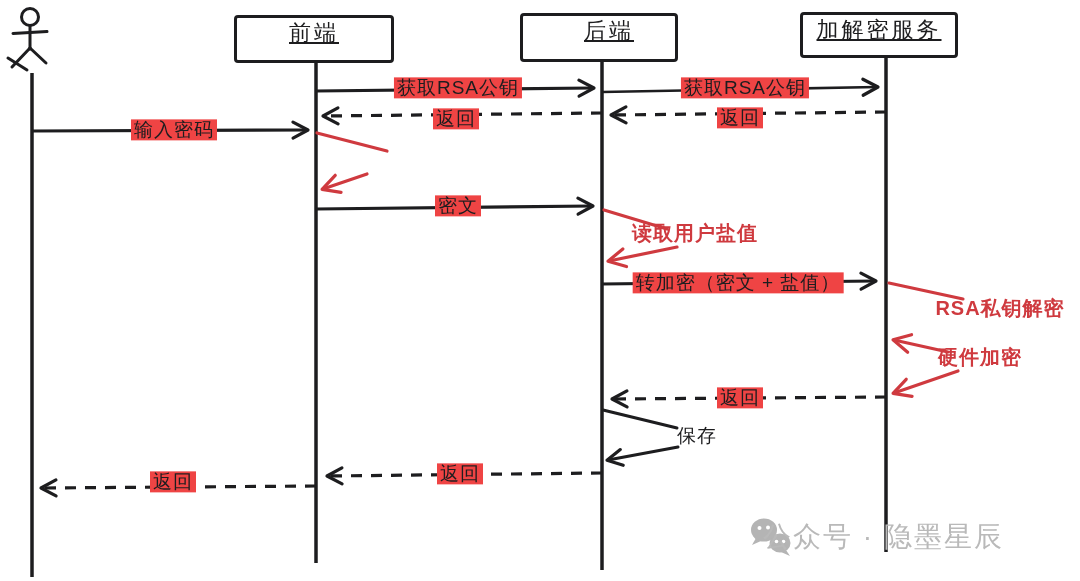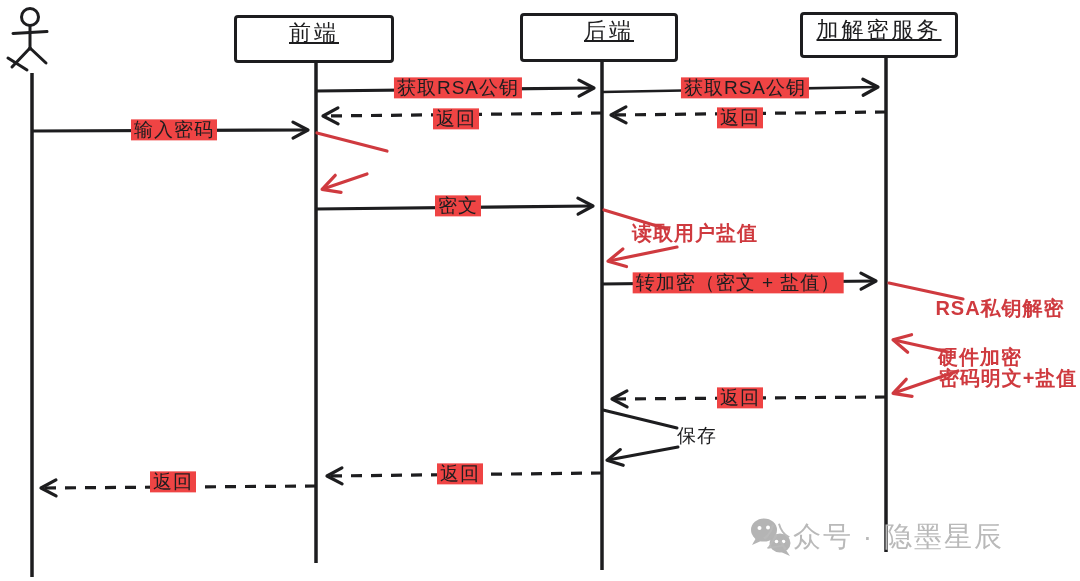--- a/index.html
+++ b/index.html
@@ -115,21 +115,20 @@
   <div class="msg-label" style="left:458px;top:206px;">密文</div>
   <div class="msg-label" style="left:738px;top:283px;">转加密（密文 + 盐值）</div>
   <div class="msg-label" style="left:740px;top:398px;">返回</div>
   <div class="msg-label no-bg" style="left:697px;top:436px;">保存</div>
   <div class="msg-label" style="left:460px;top:474px;">返回</div>
   <div class="msg-label" style="left:173px;top:482px;">返回</div>
 
   <div class="red-label" style="left:1000px;top:308px;">RSA私钥解密</div>
   <div class="red-label" style="left:695px;top:233px;">读取用户盐值</div>
   <div class="red-label" style="left:980px;top:357px;">硬件加密</div>
-  <div class="red-label" style="left:1008px;top:378px;">密码明文+盐值</div>
 
   <svg class="wechat-icon" width="48" height="48" viewBox="0 0 48 48">
     <g fill="#b4b4b4">
       <ellipse cx="17" cy="18" rx="13" ry="11.5"></ellipse>
       <path d="M9,26 L5,33 L14,29 Z"></path>
       <ellipse cx="33" cy="31" rx="10.5" ry="9.5"></ellipse>
       <path d="M39,38 L43,44 L34,40 Z"></path>
     </g>
     <g fill="#ffffff">
       <circle cx="12.5" cy="16" r="2"></circle>

